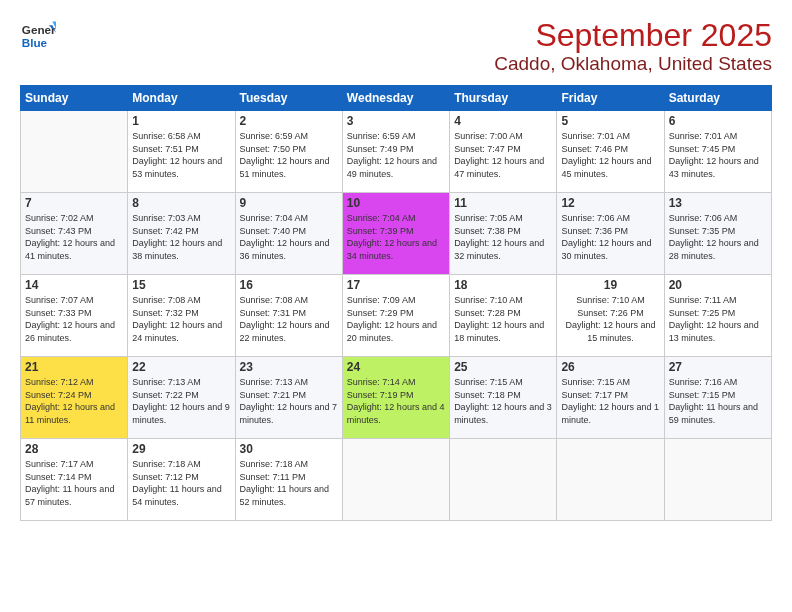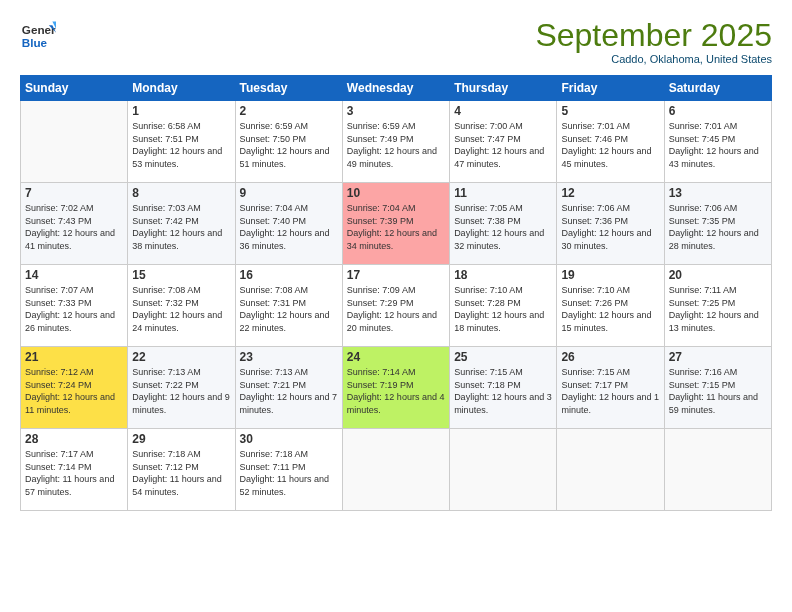--- a/index.html
+++ b/index.html
@@ -29,26 +29,26 @@
     .logo-icon {
       width: 36px;
       height: 36px;
     }
     .title-block {
       text-align: right;
     }
     .month-title {
       font-size: 32px;
       font-weight: normal;
-      color: #4d7c0f;
+      color: #b91c1c;
       line-height: 1.1;
     }
     .location {
-      font-size: 11px;
-      color: #0c4a6e;
+      font-size: 19px;
+      color: #7f1d1d;
     }
     .calendar {
       width: 100%;
       border-collapse: collapse;
       table-layout: fixed;
     }
     .calendar th {
       background-color: #1565c0;
       color: #ffffff;
       font-size: 12px;
@@ -169,21 +169,21 @@
         <div class="cell-info">Sunrise: 7:03 AM</div>
         <div class="cell-info">Sunset: 7:42 PM</div>
         <div class="cell-info">Daylight: 12 hours and 38 minutes.</div>
       </td>
           <td style="background: rgb(245, 247, 250);">
         <div class="day-num">9</div>
         <div class="cell-info">Sunrise: 7:04 AM</div>
         <div class="cell-info">Sunset: 7:40 PM</div>
         <div class="cell-info">Daylight: 12 hours and 36 minutes.</div>
       </td>
-          <td style="background: #fca5a5; margin-left: 31px;">
+          <td style="background: #d946ef; margin-left: 31px;">
         <div class="day-num">10</div>
         <div class="cell-info">Sunrise: 7:04 AM</div>
         <div class="cell-info">Sunset: 7:39 PM</div>
         <div class="cell-info">Daylight: 12 hours and 34 minutes.</div>
       </td>
           <td style="background: rgb(245, 247, 250); margin-left: 24px;">
         <div class="day-num">11</div>
         <div class="cell-info">Sunrise: 7:05 AM</div>
         <div class="cell-info">Sunset: 7:38 PM</div>
         <div class="cell-info">Daylight: 12 hours and 32 minutes.</div>
@@ -225,21 +225,21 @@
         <div class="cell-info">Sunrise: 7:09 AM</div>
         <div class="cell-info">Sunset: 7:29 PM</div>
         <div class="cell-info">Daylight: 12 hours and 20 minutes.</div>
       </td>
           <td style="background: rgb(255, 255, 255);">
         <div class="day-num">18</div>
         <div class="cell-info">Sunrise: 7:10 AM</div>
         <div class="cell-info">Sunset: 7:28 PM</div>
         <div class="cell-info">Daylight: 12 hours and 18 minutes.</div>
       </td>
-          <td style="background: rgb(255, 255, 255);">
+          <td style="background: rgb(255, 255, 255); text-align: center;">
         <div class="day-num">19</div>
         <div class="cell-info">Sunrise: 7:10 AM</div>
         <div class="cell-info">Sunset: 7:26 PM</div>
         <div class="cell-info">Daylight: 12 hours and 15 minutes.</div>
       </td>
           <td style="background: rgb(255, 255, 255);">
         <div class="day-num">20</div>
         <div class="cell-info">Sunrise: 7:11 AM</div>
         <div class="cell-info">Sunset: 7:25 PM</div>
         <div class="cell-info">Daylight: 12 hours and 13 minutes.</div>

